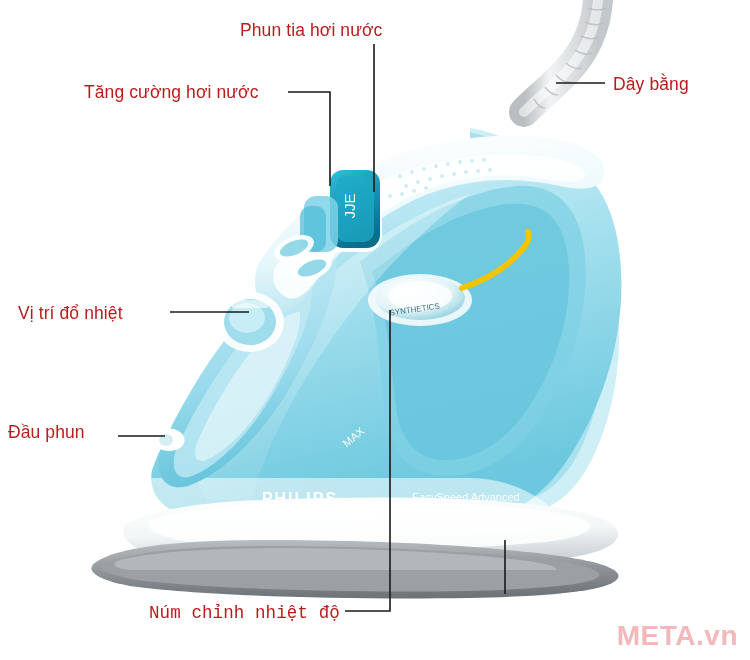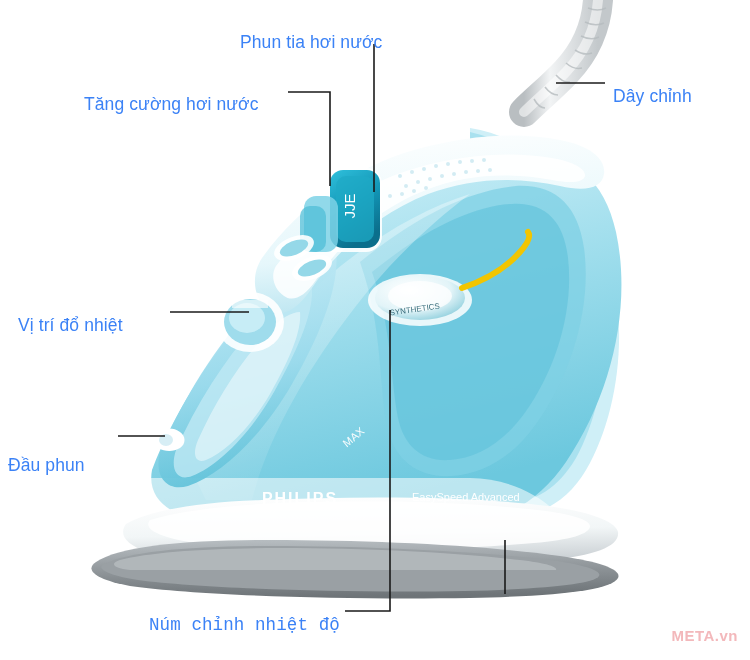--- a/index.html
+++ b/index.html
@@ -15,30 +15,29 @@
   }
   #stage {
     position: relative;
     width: 750px;
     height: 660px;
     background: #ffffff;
   }
   .label {
     position: absolute;
     font-size: 17.5px;
-    color: #3b82f6;
+    color: #b91c1c;
     white-space: nowrap;
     letter-spacing: 0.1px;
-    margin-top: 12px;
   }
   #watermark {
     position: absolute;
     right: 12px;
-    bottom: 16px;
-    font-size: 15px;
+    bottom: 8px;
+    font-size: 28px;
     font-weight: bold;
     color: #f3b8bb;
     letter-spacing: 0.5px;
     font-family: "Liberation Sans", sans-serif;
   }
   #iron-svg, #leader-svg {
     position: absolute;
     left: 0;
     top: 0;
   }
@@ -253,19 +252,19 @@
       <polyline points="605,83 556,83"></polyline>
       <polyline points="170,312 249,312"></polyline>
       <polyline points="118,436 165,436"></polyline>
       <polyline points="345,611 390,611 390,310"></polyline>
       <polyline points="505,594 505,540"></polyline>
     </g>
   </svg>
 
   <div class="label" style="left:240px; top:20px;">Phun tia hơi nước</div>
   <div class="label" style="left:84px; top:82px;text-align:center;">Tăng cường hơi nước</div>
-  <div class="label" style="left:613px; top:74px;">Dây chỉnh</div>
+  <div class="label" style="left:613px; top:74px;">Dây bằng</div>
   <div class="label" style="left:18px; top:303px;">Vị trí đổ nhiệt</div>
-  <div class="label" style="left:8px; top:443px;">Đầu phun</div>
+  <div class="label" style="left:8px; top:422px;">Đầu phun</div>
   <div class="label" style="left:149px; top:603px;font-family:Liberation Mono, monospace;">Núm chỉnh nhiệt độ</div>
 
   <div id="watermark">META.vn</div>
 </div>
 
 </body></html>

